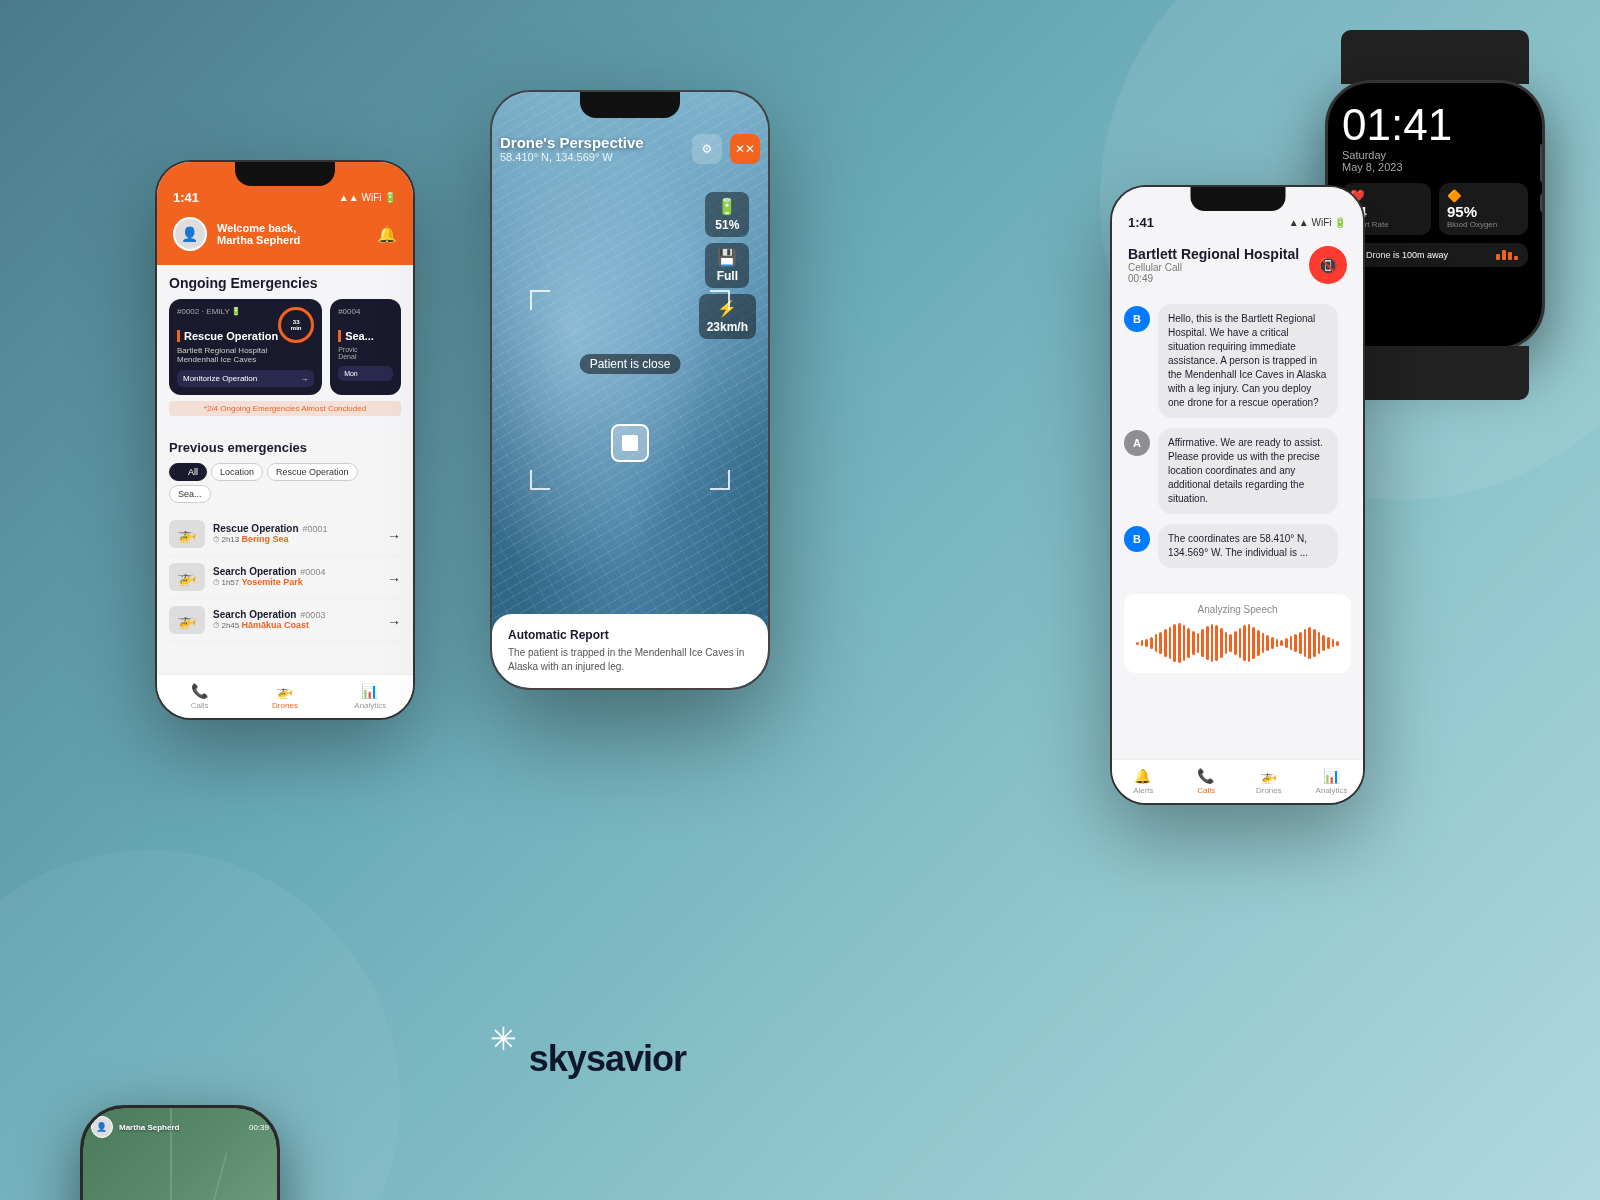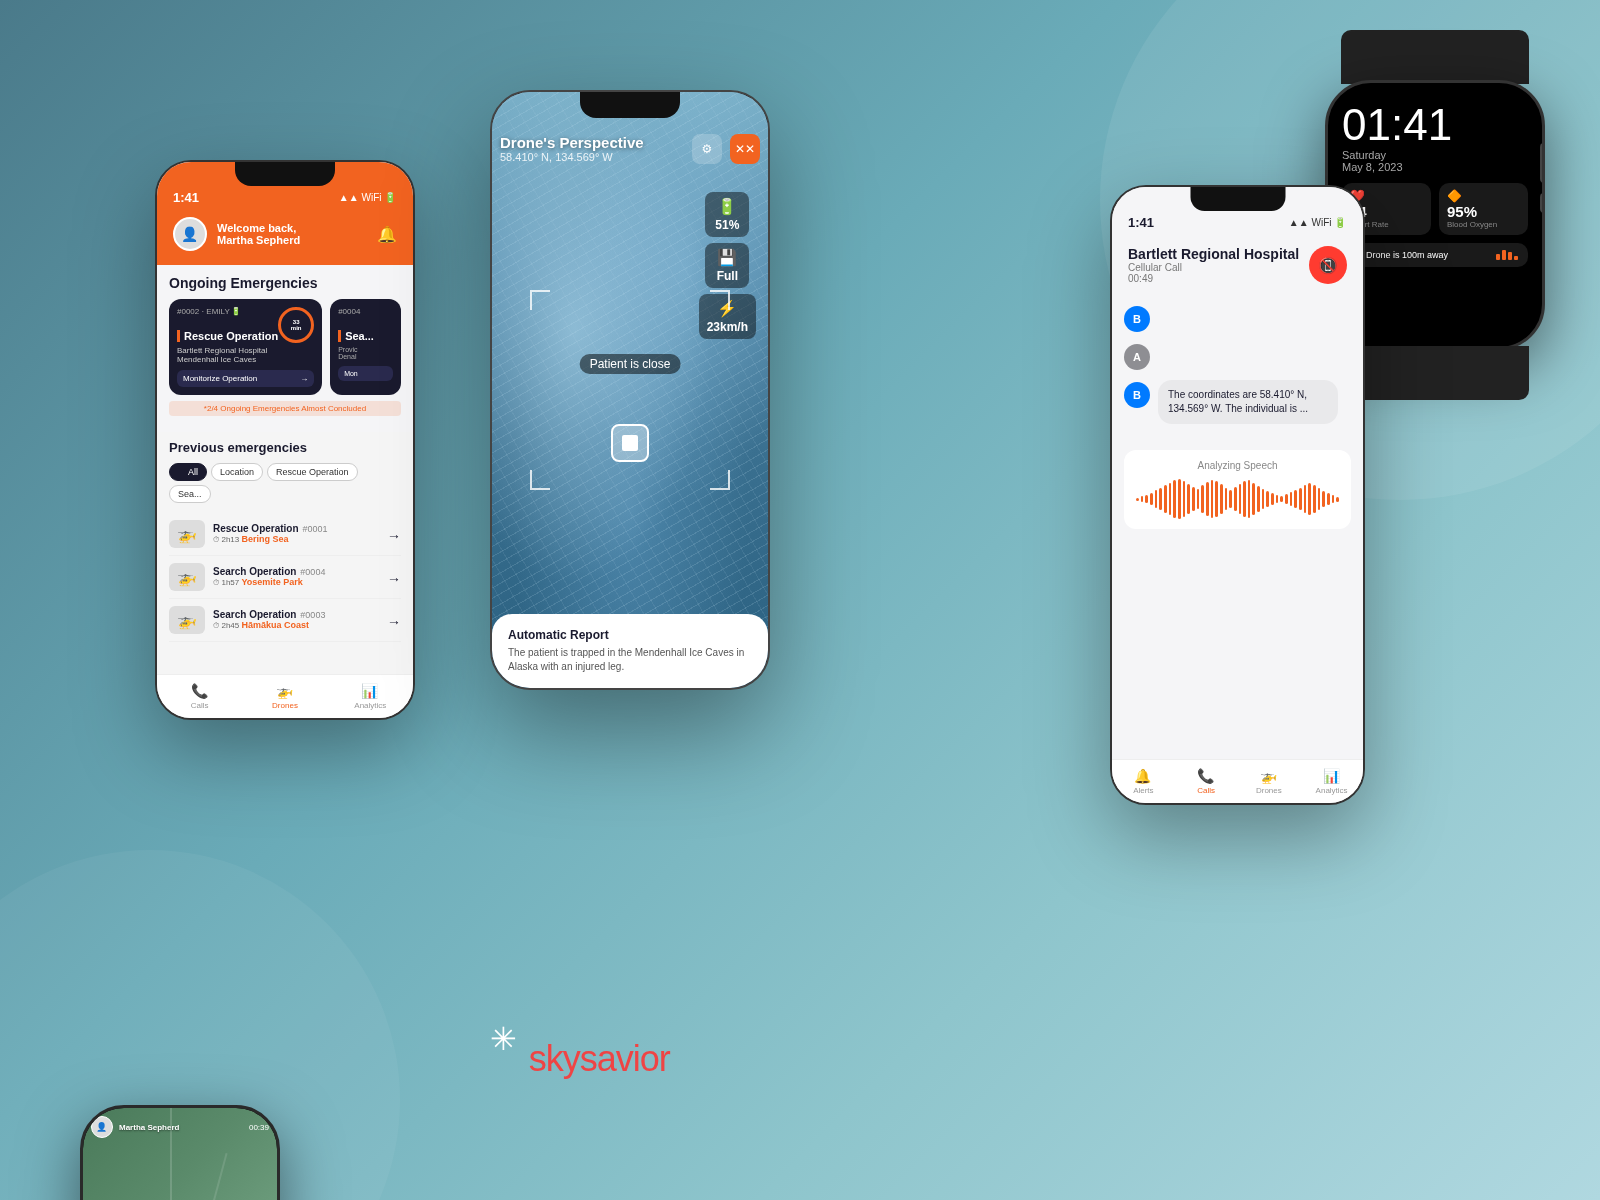--- a/index.html
+++ b/index.html
@@ -440,21 +440,21 @@
     }
 
     
     .logo-section {
       position: absolute;
       left: 490px;
       bottom: 120px;
       display: flex; align-items: center; gap: 12px;
     }
     .logo-icon { font-size: 32px; color: white; }
-    .logo-text { color: #ef4444; font-size: 36px; font-weight: 400; letter-spacing: -1px; margin-top: 40px; }
+    .logo-text { color: #0f172a; font-size: 36px; font-weight: 700; letter-spacing: -1px; margin-top: 40px; }
 
     
   </style>
 </head>
 <body>
 
 <div class="bg-circle"></div>
 <div class="bg-circle2"></div>
 
 <div style="position:absolute; left:40px; top:540px;">
@@ -700,24 +700,26 @@
     </div>
     <div class="end-call-btn">
       <span>📵</span>
     </div>
   </div>
 
   <div class="chat-area">
 
     <div class="chat-bubble">
       <div class="chat-avatar blue">B</div>
+      <div class="chat-text">Hello, this is the Bartlett Regional Hospital. We have a critical situation requiring immediate assistance. A person is trapped in the Mendenhall Ice Caves in Alaska with a leg injury. Can you deploy one drone for a rescue operation?</div>
     </div>
 
     <div class="chat-bubble">
       <div class="chat-avatar gray">A</div>
+      <div class="chat-text">Affirmative. We are ready to assist. Please provide us with the precise location coordinates and any additional details regarding the situation.</div>
     </div>
 
     <div class="chat-bubble">
       <div class="chat-avatar blue">B</div>
       <div class="chat-text">The coordinates are 58.410° N, 134.569° W. The individual is ...</div>
     </div>
   </div>
 
   <div class="analyzing-section">
     <div class="analyzing-title">Analyzing Speech</div>

